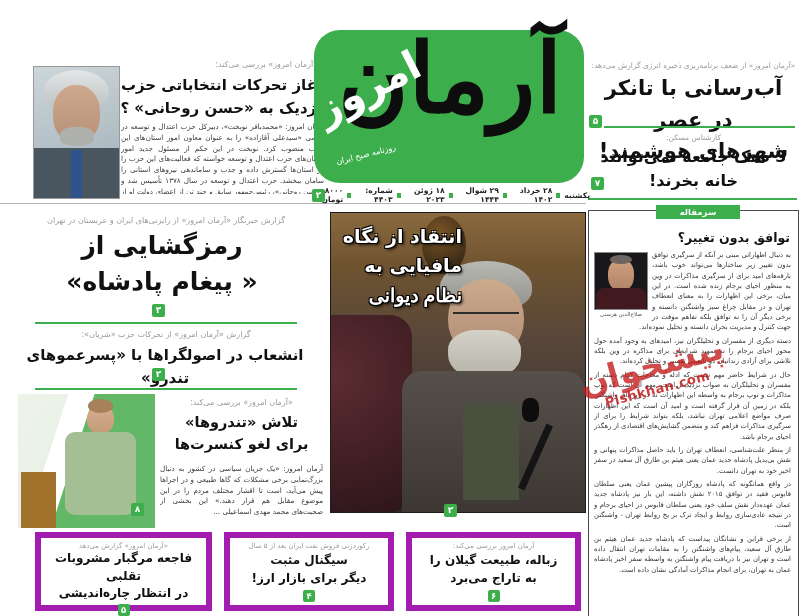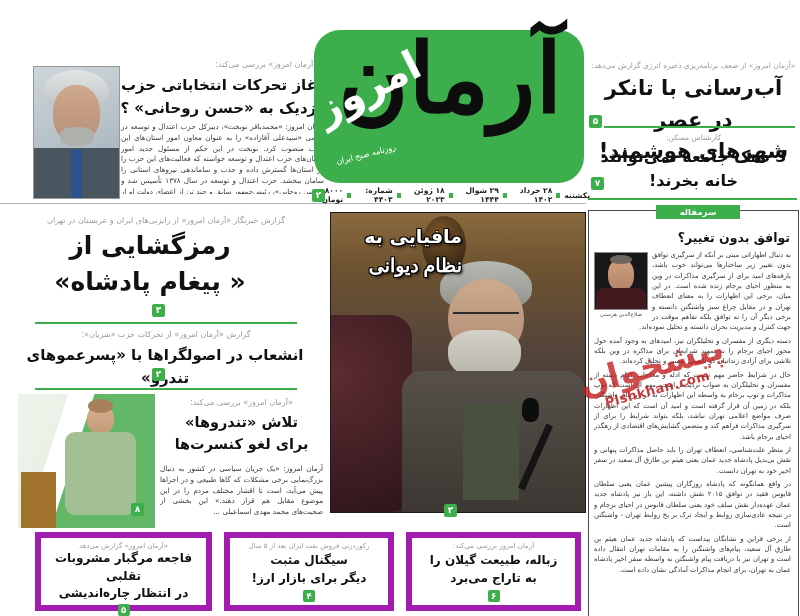--- a/index.html
+++ b/index.html
@@ -140,21 +140,21 @@
     <p>در واقع همانگونه که پادشاه روزگاران پیشین عمان یعنی سلطان قابوس فقید در توافق ۲۰۱۵ نقش داشته، این بار نیز پادشاه جدید عمان عهده‌دار نقش سلف خود یعنی سلطان قابوس در احیای برجام و در نتیجه عادی‌سازی روابط و ایجاد ترک بر یخ روابط تهران - واشنگتن است.</p>
     <p>از برخی قراین و نشانگان پیداست که پادشاه جدید عمان هیثم بن طارق آل سعید، پیام‌های واشنگتن را به مقامات تهران انتقال داده است و تهران نیز با دریافت پیام واشنگتن به واسطه سفر اخیر پادشاه عمان به تهران، برای انجام مذاکرات آمادگی نشان داده است.</p>
   </div>
 
   <div class="watermark">
     <div class="fa">پیشخوان</div>
     <div class="en">Pishkhan.com</div>
   </div>
 
   <div class="kicker abs" style="left:20px;top:216px;width:292px;">گزارش خبرنگار «آرمان امروز» از رایزنی‌های ایران و عربستان در تهران</div>
-  <div class="hl abs" style="left:24px;top:228px;width:252px;font-size:25px;line-height:1.45;">
+  <div class="hl abs" style="left:36px;top:228px;width:252px;font-size:25px;line-height:1.45;">
     <span style="display:block;">رمزگشایی از</span>
     <span style="display:block;">« پیغام پادشاه»</span>
   </div>
   <div class="pagebox" style="left:152px;top:304px;">۳</div>
   <div class="grule" style="left:35px;top:322px;width:262px;height:1.5px;"></div>
 
   <div class="kicker abs" style="left:20px;top:330px;width:292px;">گزارش «آرمان امروز» از تحرکات حزب «شریان»:</div>
   <div class="hl abs" style="left:10px;top:344px;width:310px;font-size:15px;">انشعاب در اصولگراها با «پسرعموهای تندرو»</div>
   <div class="pagebox" style="left:152px;top:368px;">۲</div>
   <div class="grule" style="left:35px;top:388px;width:262px;height:1.5px;"></div>
@@ -181,20 +181,21 @@
     <div style="left:43%;top:16%;width:36%;height:17%;border-radius:50% 50% 42% 42%;background:linear-gradient(#b9b9b4,#8f8f8a);"></div>
     <div style="left:46%;top:22%;width:30%;height:27%;border-radius:48%;background:linear-gradient(#cbaa8c,#b08b74);"></div>
     <div style="left:48%;top:33%;width:26%;height:3px;border-top:2px solid #2c2c2c;"></div>
     <div style="left:46%;top:39%;width:29%;height:17%;border-radius:40% 40% 52% 52%;background:linear-gradient(#d4d2c8,#b4b2a6);"></div>
     <div style="left:28%;top:53%;width:72%;height:50%;border-radius:20px 20px 0 0;background:linear-gradient(#57504a,#3b3631);"></div>
     <div style="left:52%;top:64%;width:22%;height:32%;background:#49503e;"></div>
     <div style="left:79%;top:70%;width:7px;height:70px;background:#141414;transform:rotate(24deg);"></div>
     <div style="left:75%;top:62%;width:17px;height:24px;border-radius:40%;background:#0d0d0d;"></div>
   </div>
   <div class="overlay-hl">
+    <span style="display:block;">انتقاد از نگاه</span>
     <span style="display:block;text-align:right;">مافیایی به</span>
     <span style="display:block;font-family:Liberation Serif, serif;">نظام دیوانی</span>
   </div>
   <div class="pagebox" style="left:444px;top:504px;">۲</div>
 
   <div class="bbox" style="left:35px;width:177px;">
     <div class="kicker">«آرمان امروز» گزارش می‌دهد</div>
     <div class="hl">
       <span style="display:block;">فاجعه مرگبار مشروبات تقلبی</span>
       <span style="display:block;">در انتظار چاره‌اندیشی</span>

